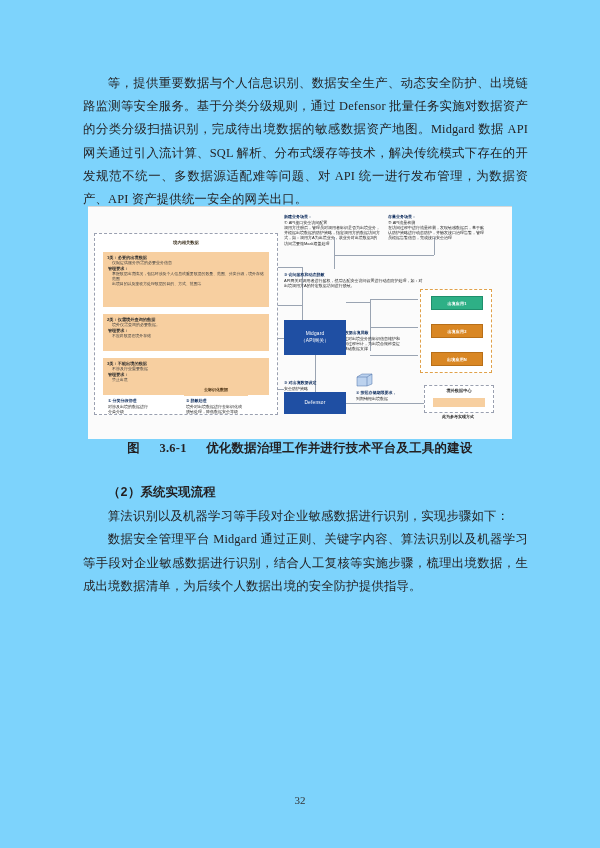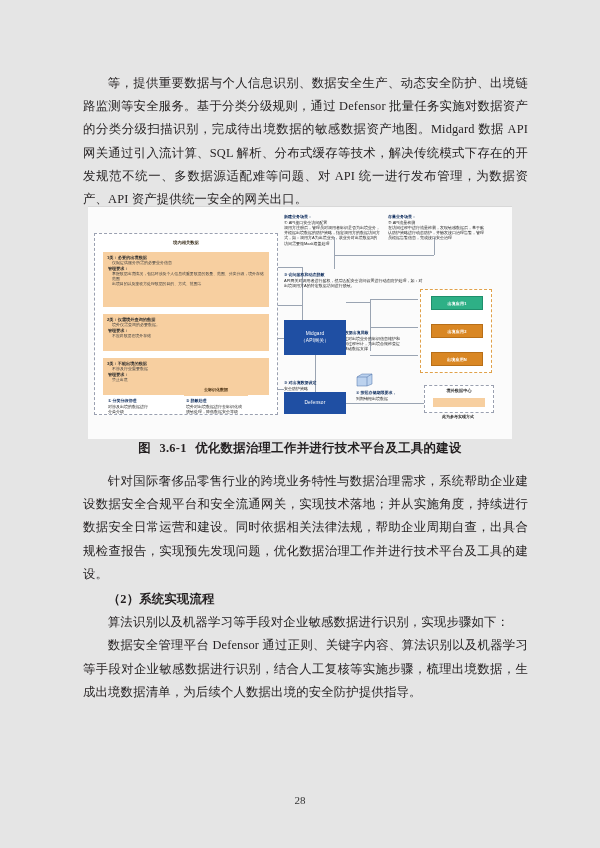--- a/index.html
+++ b/index.html
@@ -6,21 +6,21 @@
   body{
     width:600px;height:848px;
     background:#ffffff;
     font-family:"Liberation Serif","DejaVu Serif",serif;
     color:#231f20;
     position:relative;
     overflow:hidden;
   }
   .page{
     position:absolute;inset:0;
-    background:#e5e5e5;
+    background:#7dd3fc;
   }
   
   .doc-body{
     position:absolute;
     left:83px;right:72px;top:72px;
   }
   p.para{
     margin:0 0 0 0;
     font-size:12.4px;
     line-height:23.2px;
@@ -40,21 +40,21 @@
     border-top:1px solid #d8d8d8;
   }
   .fig-caption{
     position:absolute;
     left:0;right:0;top:440px;
     text-align:center;
     font-size:12.4px;
     font-weight:bold;
     letter-spacing:.3px;
   }
-  .fig-caption .num{margin:0 5px;}
+  .fig-caption .num{margin:0 16px;}
   
   .diagram{position:absolute;inset:0;font-family:"Liberation Sans","DejaVu Sans",sans-serif;}
   .dashed-panel{
     position:absolute;
     left:6px;top:26px;width:182px;height:180px;
     border:1px dashed #9aa0b0;
     background:#ffffff;
   }
   .panel-title{
     position:absolute;left:0;right:0;top:6px;
@@ -290,21 +290,20 @@
     </div>
   </div>
 
   <div class="fig-caption">
     <span>图</span>
     <span class="num">3.6-1</span>
     <span>优化数据治理工作并进行技术平台及工具的建设</span>
   </div>
 
   <div class="doc-body" style="top:470px;">
-    <p class="para indent">针对国际奢侈品零售行业的跨境业务特性与数据治理需求，系统帮助企业建设数据安全合规平台和安全流通网关，实现技术落地；并从实施角度，持续进行数据安全日常运营和建设。同时依据相关法律法规，帮助企业周期自查，出具合规检查报告，实现预先发现问题，优化数据治理工作并进行技术平台及工具的建设。</p>
-    <p class="para indent bold-head" style="margin-top:2px;">（2）系统实现流程</p>
+    <p class="para indent bold-head" style="margin-top:12px;font-family:Liberation Mono, monospace;">（2）系统实现流程</p>
     <p class="para indent">算法识别以及机器学习等手段对企业敏感数据进行识别，实现步骤如下：</p>
-    <p class="para indent">数据安全管理平台 Defensor 通过正则、关键字内容、算法识别以及机器学习等手段对企业敏感数据进行识别，结合人工复核等实施步骤，梳理出境数据，生成出境数据清单，为后续个人数据出境的安全防护提供指导。</p>
+    <p class="para indent">数据安全管理平台 Midgard 通过正则、关键字内容、算法识别以及机器学习等手段对企业敏感数据进行识别，结合人工复核等实施步骤，梳理出境数据，生成出境数据清单，为后续个人数据出境的安全防护提供指导。</p>
   </div>
 
-  <div class="pageno">28</div>
+  <div class="pageno">32</div>
 
 </div>
 
 </body></html>

